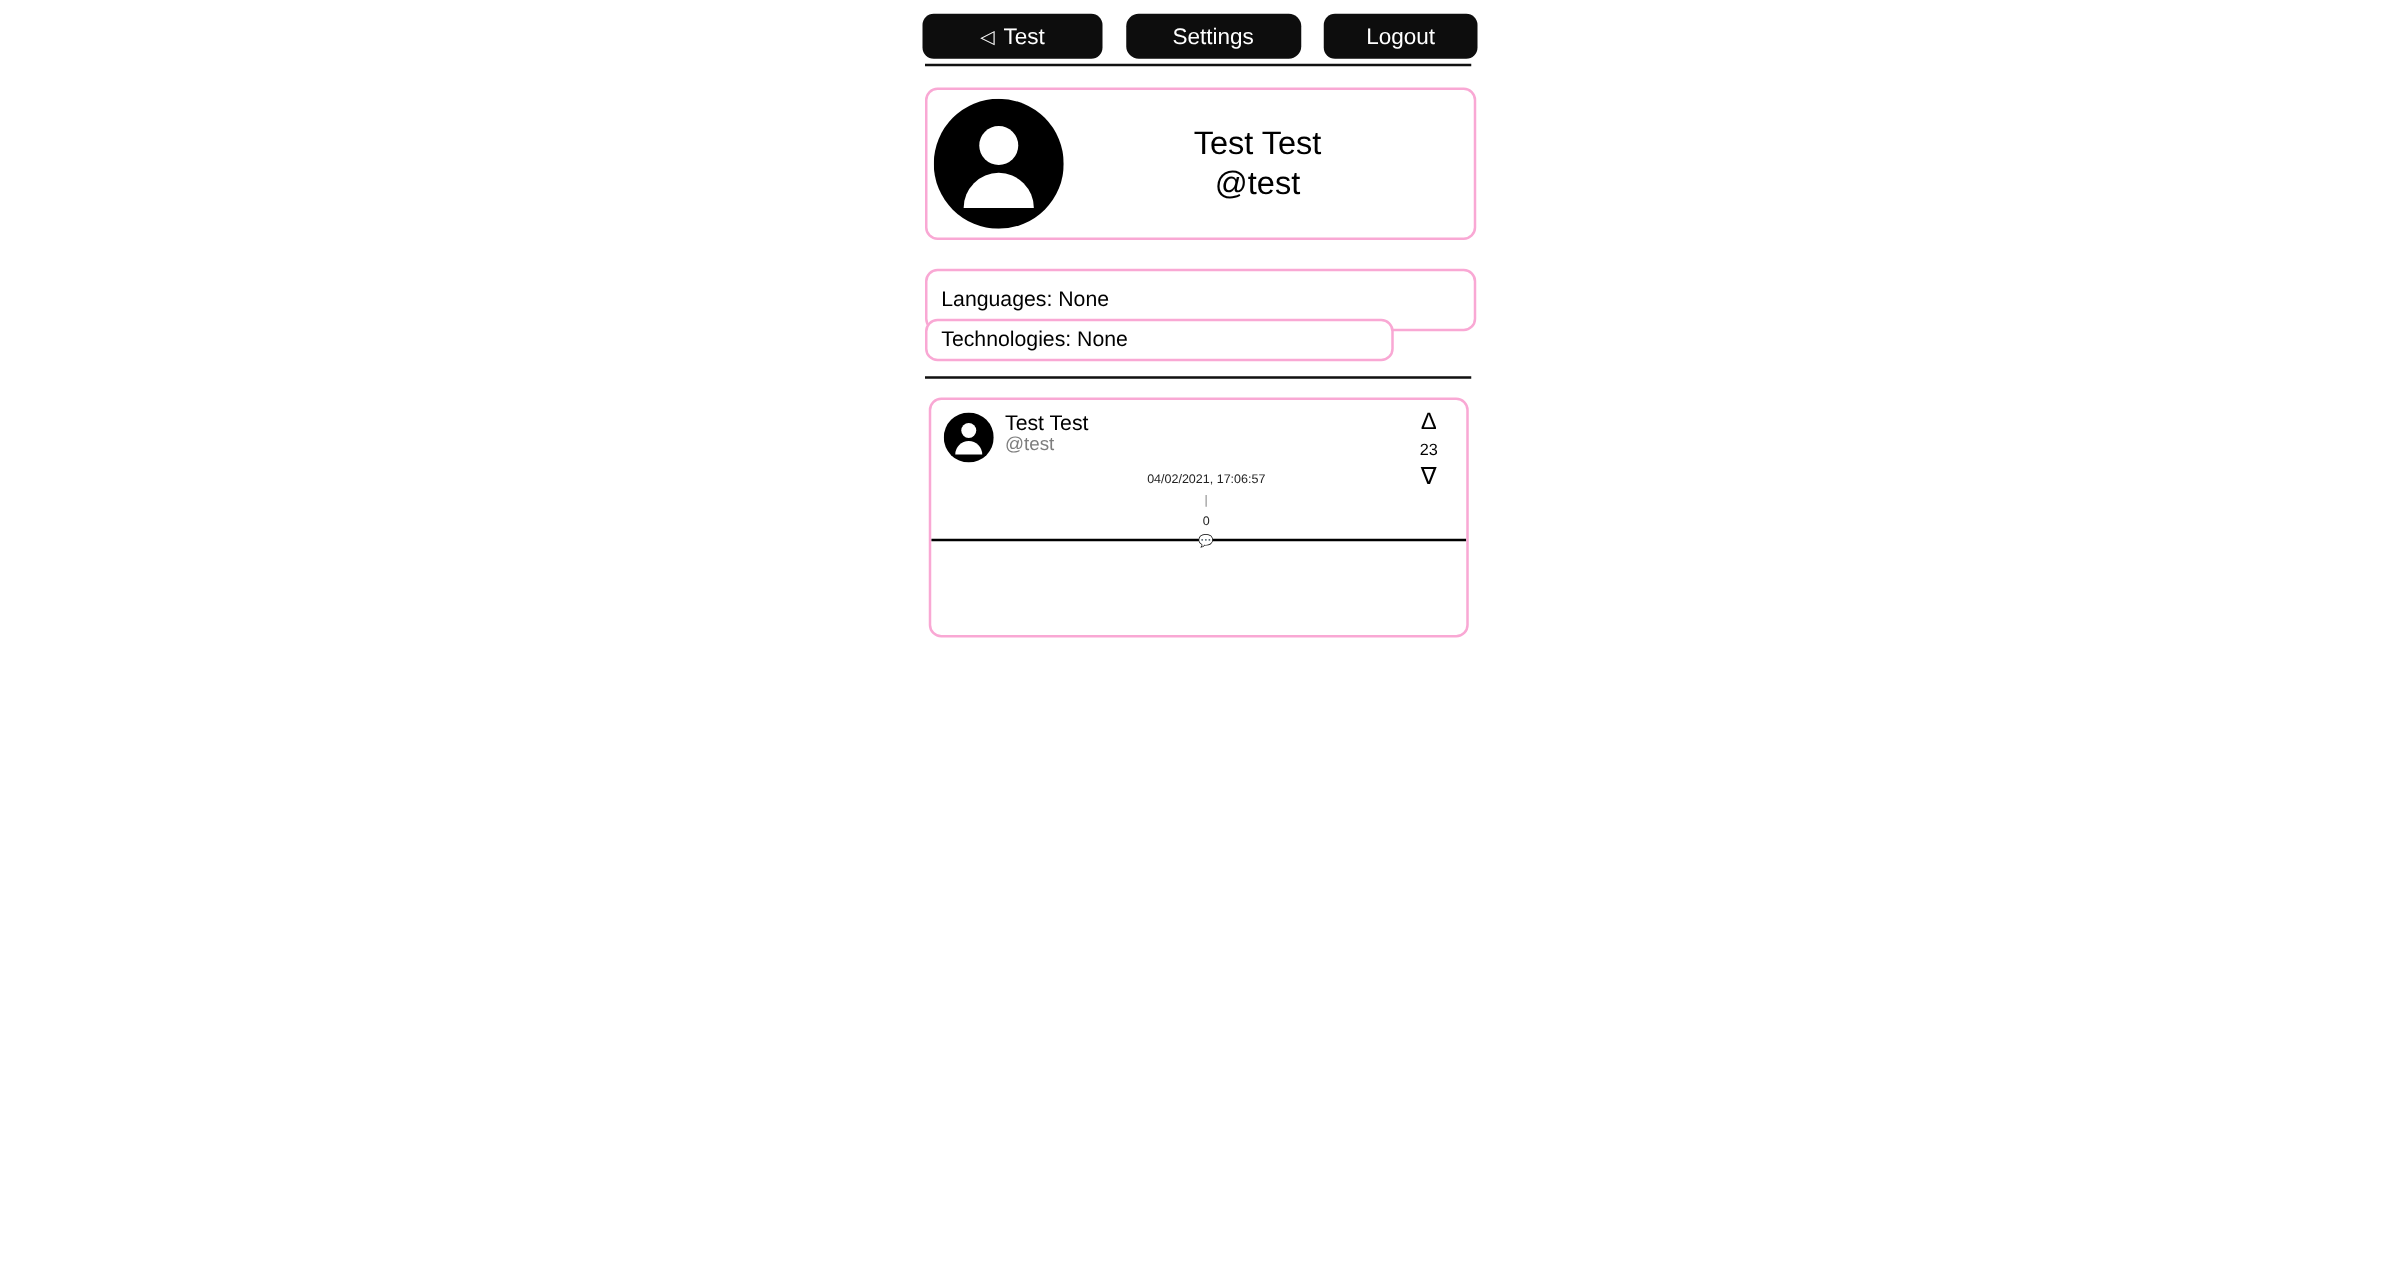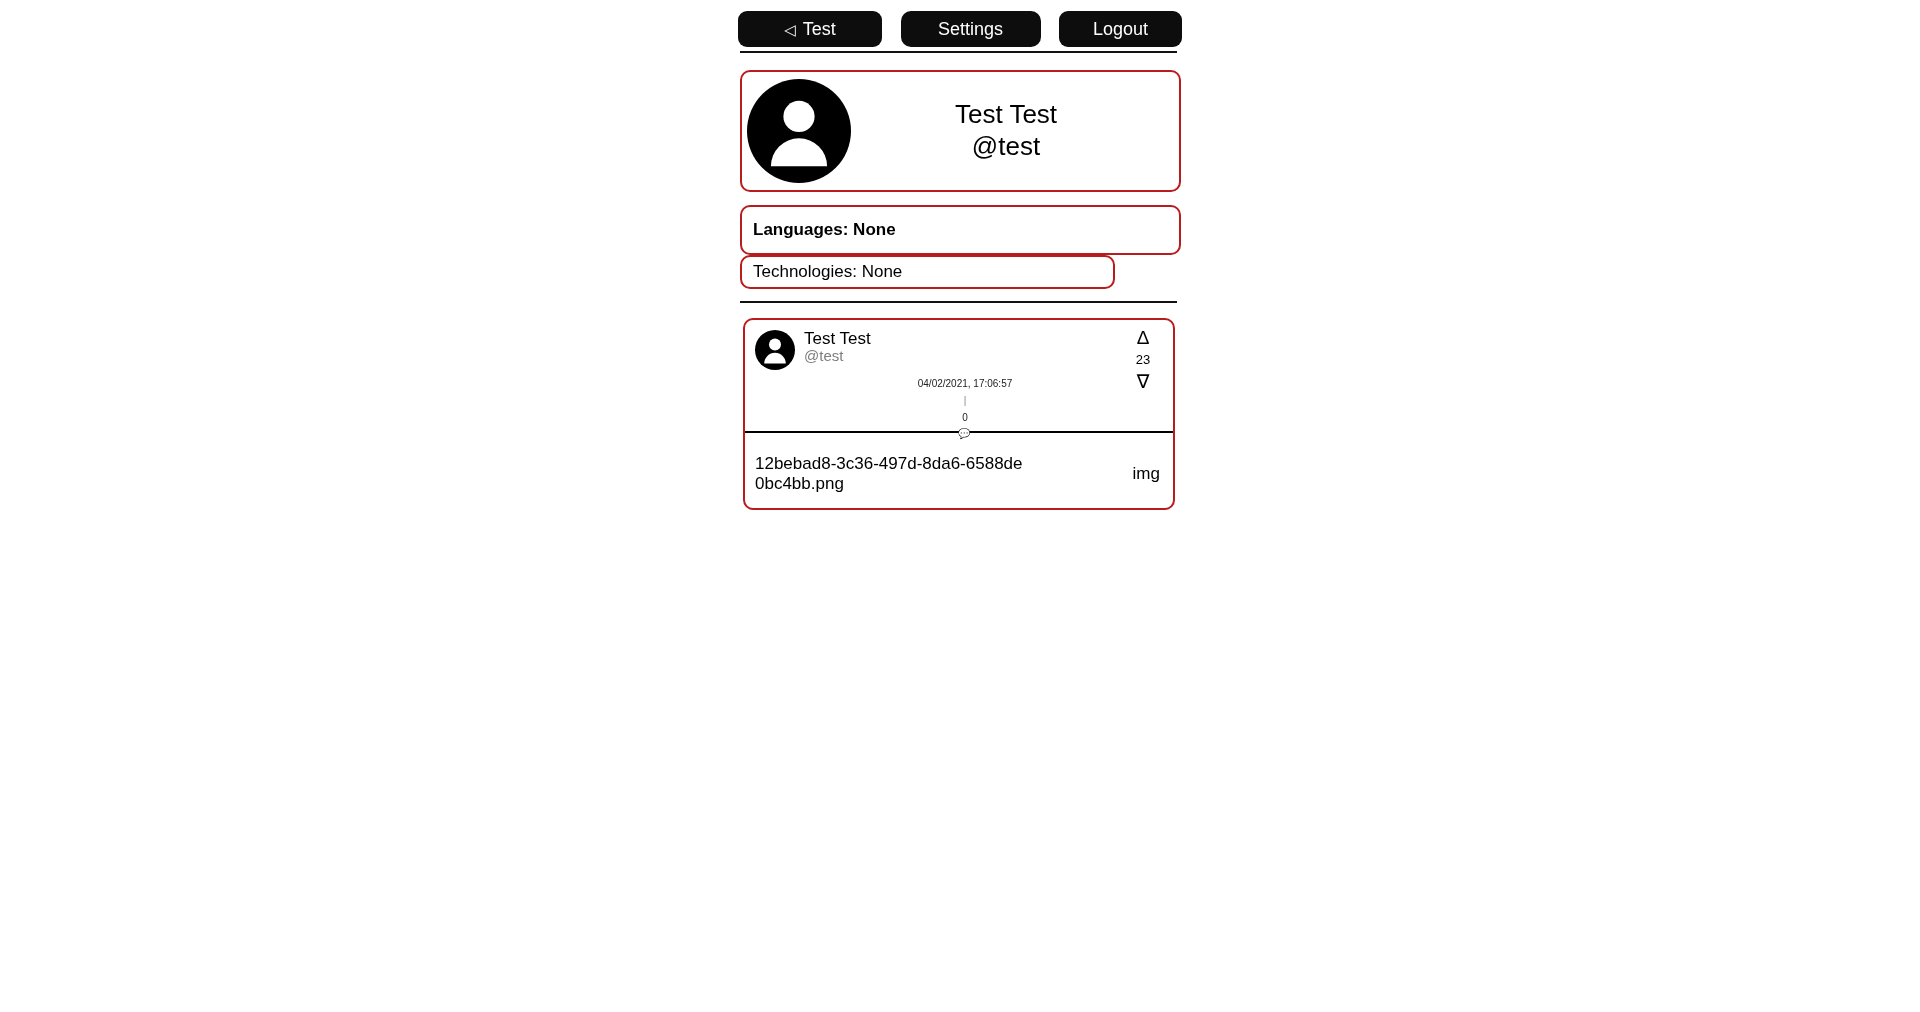--- a/index.html
+++ b/index.html
@@ -62,21 +62,21 @@
     left: 740px;
     width: 437px;
     border-top: 2px solid #111111;
   }
   #divider-top { top: 51px; }
   #divider-mid { top: 301px; }
 
   
   .panel {
     position: absolute;
-    border: 2px solid #b91c1c;
+    border: 2px solid #f9a8d4;
     border-radius: 10px;
     background: #ffffff;
     box-sizing: border-box;
   }
 
   #profile-card {
     top: 70px;
     left: 740px;
     width: 441px;
     height: 122px;
@@ -99,27 +99,26 @@
   }
   .profile-name {
     font-size: 26px;
   }
   .profile-handle {
     font-size: 26px;
   }
 
   
   #languages-row {
-    top: 205px;
+    top: 215px;
     left: 740px;
     width: 441px;
     height: 50px;
     display: flex;
     align-items: center;
-    font-weight: bold;
   }
   #technologies-row {
     top: 255px;
     left: 740px;
     width: 375px;
     height: 34px;
     display: flex;
     align-items: center;
   }
   .info-text {
@@ -297,19 +296,15 @@
         <span class="comment-icon">💬</span>
       </div>
 
       <div class="vote-col">
         <span class="vote-btn">∆</span>
         <span class="vote-count">23</span>
         <span class="vote-btn">∇</span>
       </div>
     </div>
 
-    <div class="attachment">
-      <span class="attachment-name">12bebad8-3c36-497d-8da6-6588de0bc4bb.png</span>
-      <span class="attachment-type">img</span>
-    </div>
   </div>
 
 </div>
 
 </body></html>

